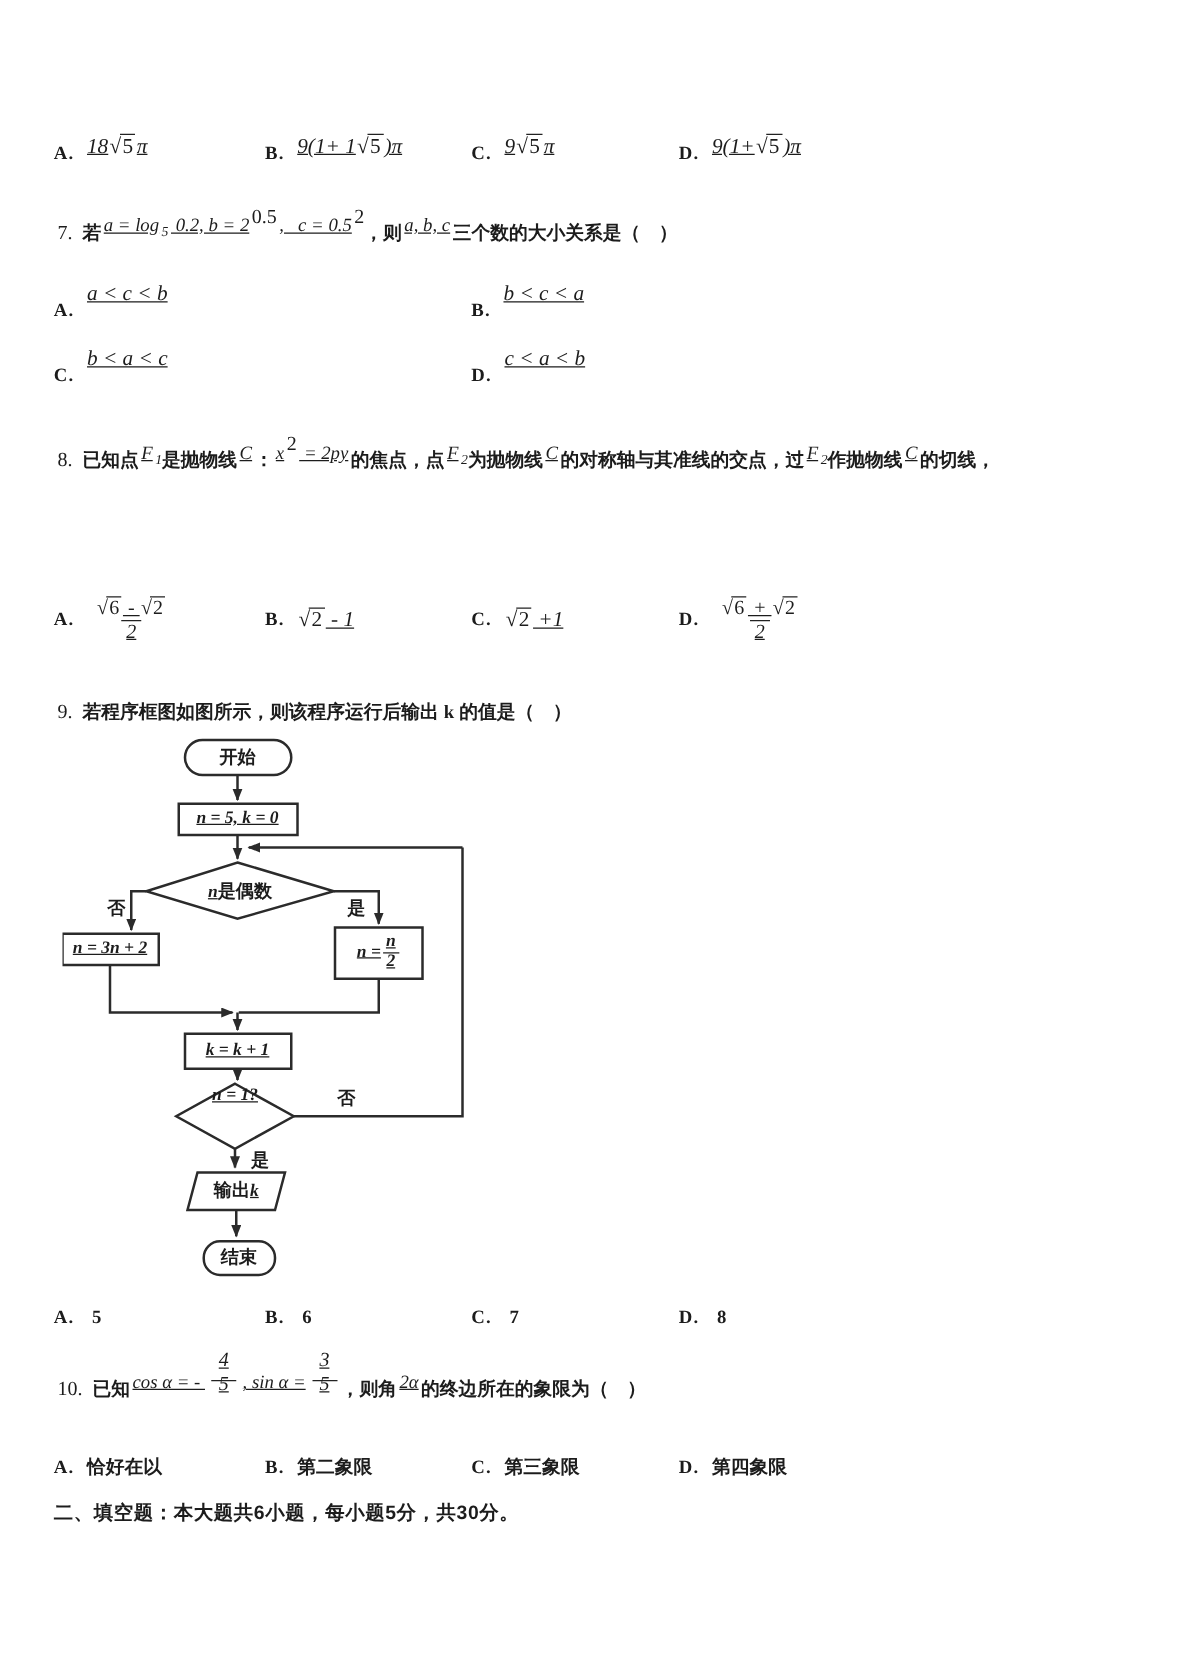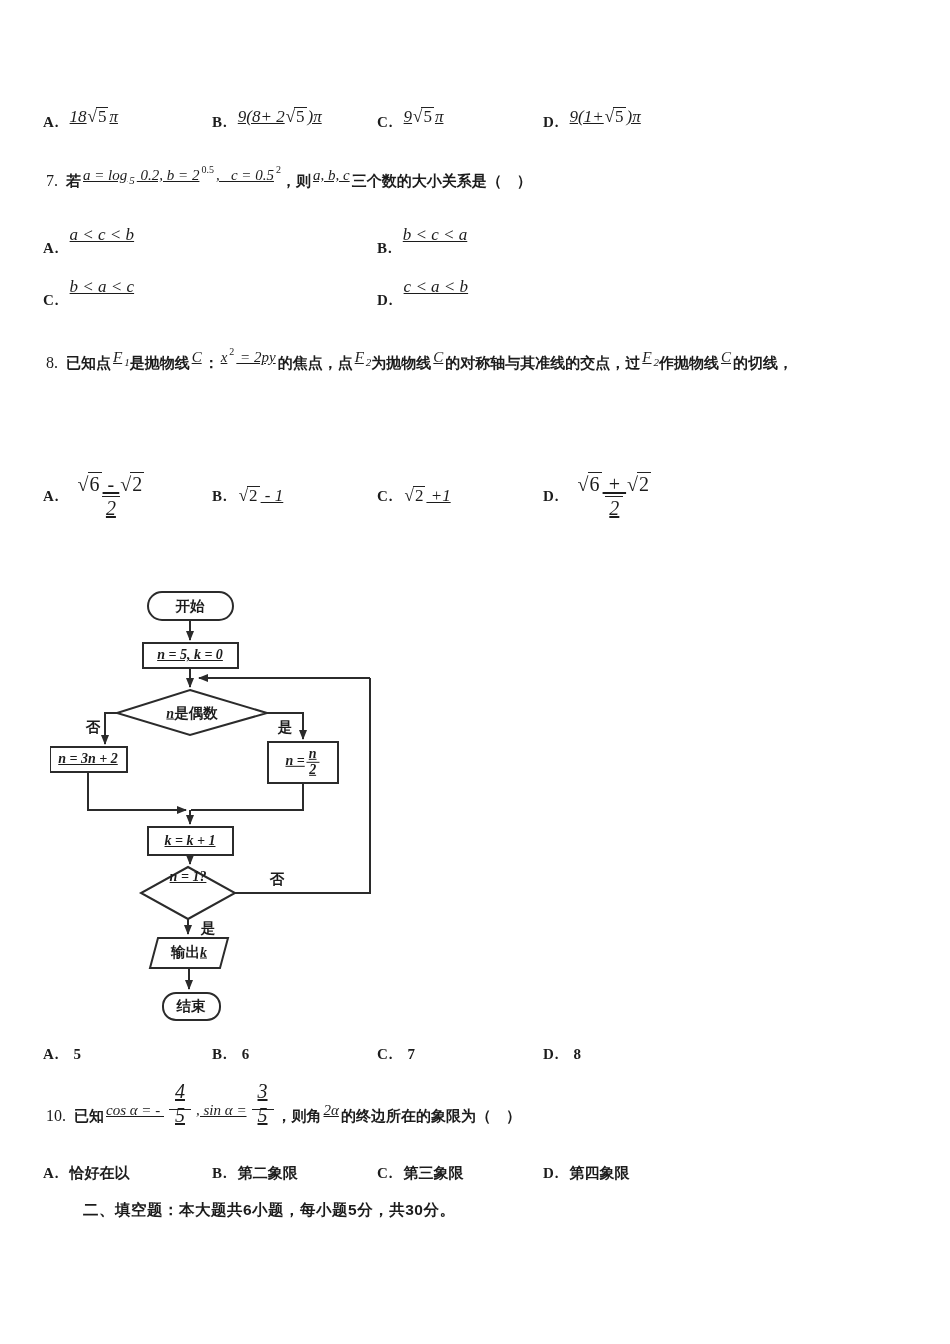--- a/index.html
+++ b/index.html
@@ -14,35 +14,35 @@
   .oformula{position:relative;top:-5px;display:inline-block;}
   .raise-lg .oformula{top:-13px;}
   .flat .oformula{top:0;}
   .opt.center .oformula{top:0;}
   .fm{font-size:17px;}
   .tok{white-space:pre;}
   .tok-t{font-style:italic;text-decoration:underline;}
   .tok-u{font-style:normal;font-family:"Liberation Sans","DejaVu Sans",sans-serif;font-weight:600;font-size:15px;}
   .tok-b{font-style:normal;font-weight:700;margin:0 4px;}
   .tok-sb{font-size:11px;vertical-align:-4px;font-style:italic;}
-  .tok-sp{font-size:10px;vertical-align:7px;font-style:normal;}
+  .tok-sp{font-size:16px;vertical-align:7px;font-style:normal;}
   .rad{display:inline-block;white-space:nowrap;margin:0 1px;font-style:normal;}
   .rad .rsign{font-style:normal;}
   .rad .rbody{display:inline-block;border-top:1.6px solid #222;margin-left:-1px;padding:0 2px;line-height:1.1;font-style:normal;}
   .frac{display:inline-flex;flex-direction:column;align-items:center;vertical-align:middle;
-        line-height:1.15;font-size:20px;margin:0 3px;}
+        line-height:1.15;font-size:16px;margin:0 3px;}
   .frac .fn{padding:0 4px;display:block;}
   .frac .fd{padding:0 4px;display:block;border-top:1.6px solid #222;}
   .stem{position:absolute;white-space:nowrap;font-size:15px;line-height:1.25;}
   .stem .qno{font-size:16px;margin-right:8px;font-style:normal;}
   .stem .tok-t,.stem .tok-sb,.stem .tok-sp,.stem .rad{position:relative;top:-6px;}
   .stem .tok-t{margin:0 2px;}
   .stem .frac{position:relative;top:-8px;}
   .section-title{position:absolute;font-family:"Liberation Sans","DejaVu Sans",sans-serif;
-        font-weight:700;font-size:15.5px;letter-spacing:0.5px;margin-left:40px;}
+        font-weight:700;font-size:15.5px;letter-spacing:0.5px;}
   
   #flowchart{position:absolute;left:50px;top:588px;width:340px;height:445px;}
   #flowchart svg{position:absolute;left:0;top:0;}
   .fl{position:absolute;transform:translate(-50%,-50%);white-space:nowrap;font-size:14px;text-align:center;}
   .fl .tok-u{font-size:14.5px;font-weight:600;}
   .fl .tok-t{font-style:italic;font-weight:700;font-size:14px;margin:0;}
   .fl .frac{font-size:12.5px;line-height:1.05;margin:0 1px;}
   .fl .frac .fn,.fl .frac .fd{padding:0 3px;}
 </style>
 </head>
@@ -50,21 +50,21 @@
 
 <div id="page">
 
   <div class="row" style="top:112px">
     <div class="opt c1">
       <span class="olabel">A.</span>
       <span class="oformula fm"><span class="tok tok-t">18</span><span class="tok rad"><span class="rsign">√</span><span class="rbody">5</span></span><span class="tok tok-t">π</span></span>
     </div>
     <div class="opt c2">
       <span class="olabel">B.</span>
-      <span class="oformula fm"><span class="tok tok-t">9(8+ 2</span><span class="tok rad"><span class="rsign">√</span><span class="rbody">5</span></span><span class="tok tok-t">)π</span></span>
+      <span class="oformula fm"><span class="tok tok-t">9(1+ 1</span><span class="tok rad"><span class="rsign">√</span><span class="rbody">5</span></span><span class="tok tok-t">)π</span></span>
     </div>
     <div class="opt c3">
       <span class="olabel">C.</span>
       <span class="oformula fm"><span class="tok tok-t">9</span><span class="tok rad"><span class="rsign">√</span><span class="rbody">5</span></span><span class="tok tok-t">π</span></span>
     </div>
     <div class="opt c4">
       <span class="olabel">D.</span>
       <span class="oformula fm"><span class="tok tok-t">9(1+</span><span class="tok rad"><span class="rsign">√</span><span class="rbody">5</span></span><span class="tok tok-t">)π</span></span>
     </div>
   </div>
@@ -108,20 +108,23 @@
     <div class="opt center c3">
       <span class="olabel">C.</span>
       <span class="oformula fm"><span class="tok rad"><span class="rsign">√</span><span class="rbody">2</span></span><span class="tok tok-t"> +1</span></span>
     </div>
     <div class="opt center c4">
       <span class="olabel">D.</span>
       <span class="oformula fm"><span class="tok frac"><span class="fn"><span class="tok rad"><span class="rsign">√</span><span class="rbody">6</span></span><span class="tok tok-t"> + </span><span class="tok rad"><span class="rsign">√</span><span class="rbody">2</span></span></span><span class="fd"><span class="tok tok-t">2</span></span></span></span>
     </div>
   </div>
 
+  <div class="stem fm" style="left:46px;top:560px">
+    <span class="qno">9.</span><span><span class="tok tok-u">若程序框图如图所示，则该程序运行后输出</span><span class="tok tok-b">k</span><span class="tok tok-u">的值是（　）</span></span>
+  </div>
 
   <div id="flowchart">
     <svg width="340" height="445" viewBox="0 0 340 445">
       <defs>
         <marker id="ah" markerWidth="12" markerHeight="10" refX="9" refY="4" orient="auto" markerUnits="userSpaceOnUse">
           <path d="M0,0 L10,4 L0,8 Z" fill="#2b2b2b"></path>
         </marker>
       </defs>
       <g stroke="#2b2b2b" stroke-width="2" fill="none">
         <rect x="98" y="4" width="85" height="28" rx="14"></rect>

